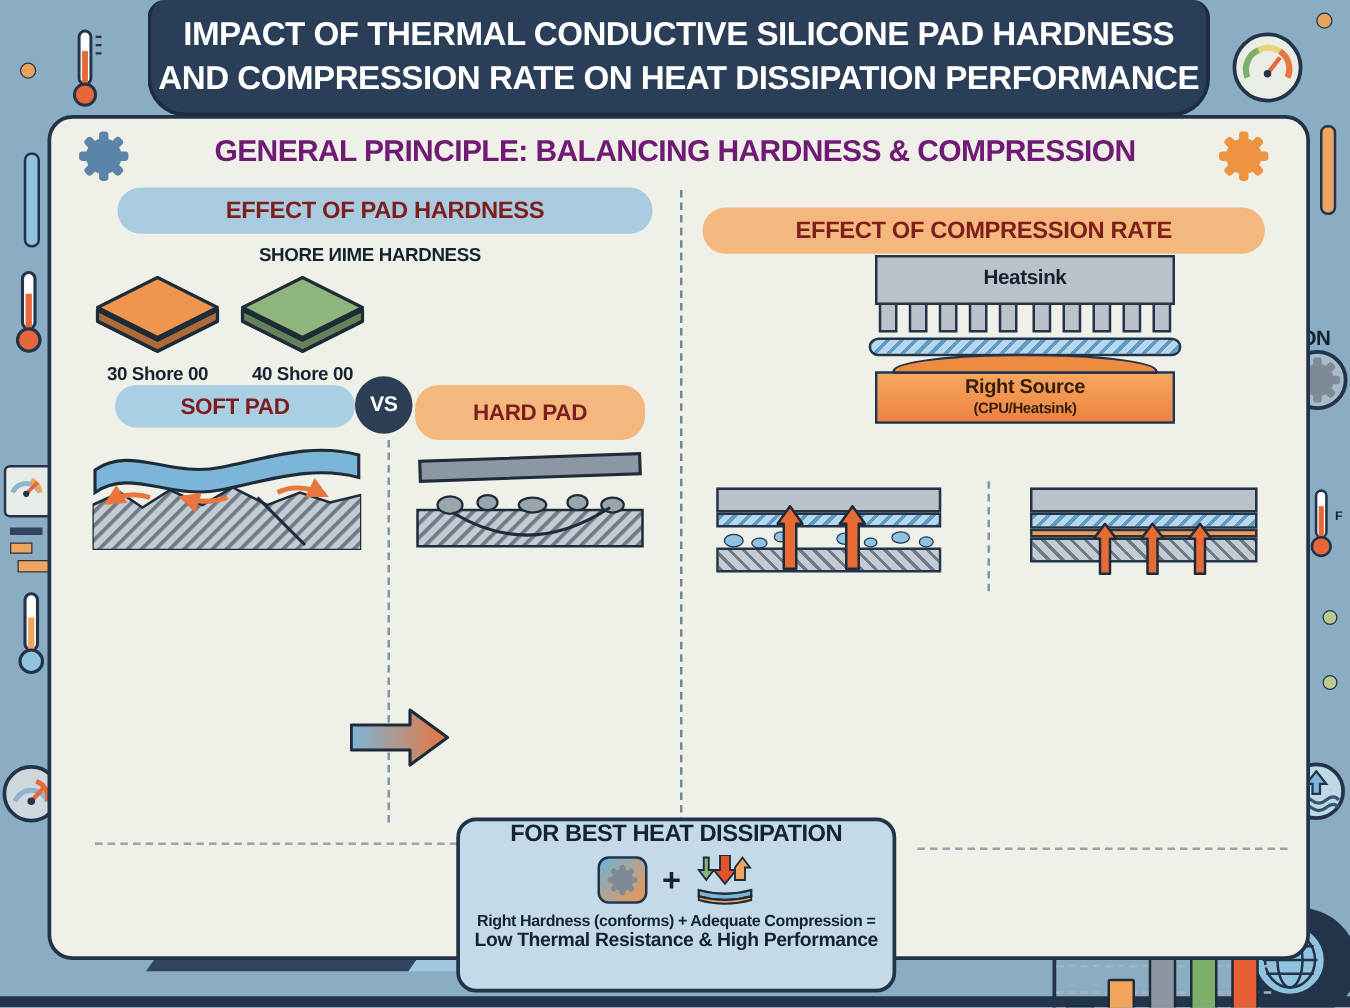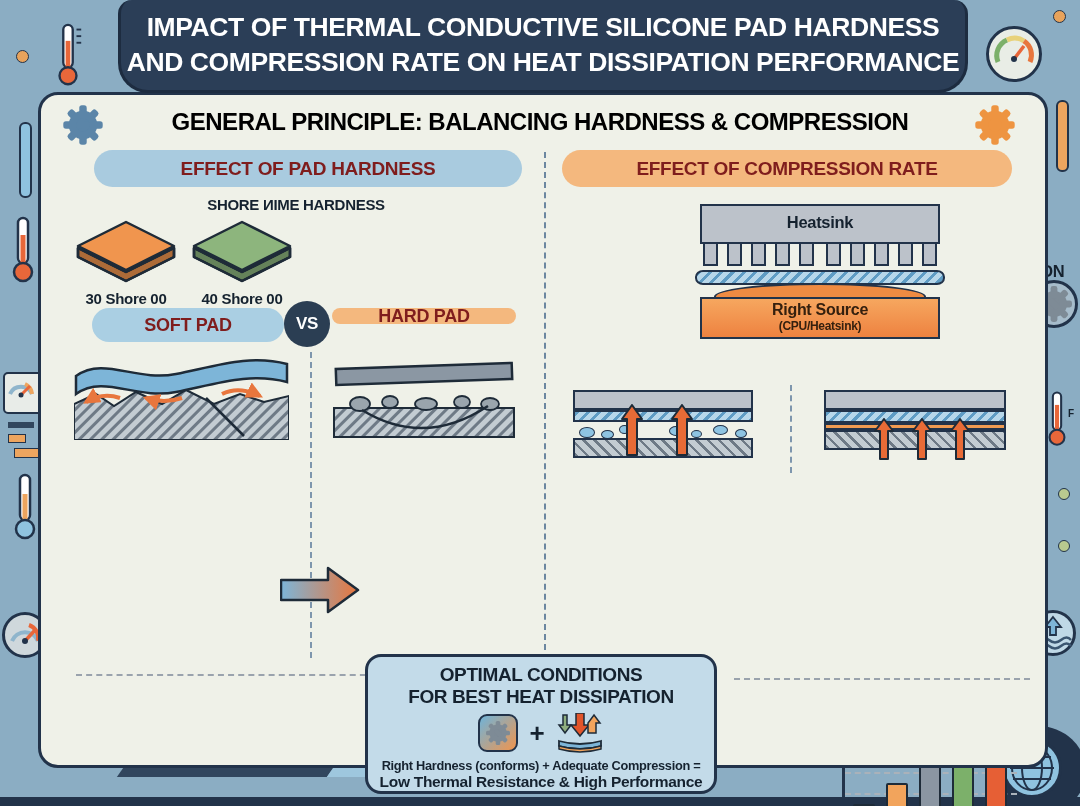--- a/index.html
+++ b/index.html
@@ -200,24 +200,24 @@
 <div class="abs" style="left:60px;top:102px;color:#5b85a8;z-index:4">
   <svg width="46" height="46" viewBox="-21 -21 42 42">
       <use href="#gearShape"></use>
     </svg>
 </div>
 <div class="abs" style="left:972px;top:102px;color:#ee9441;z-index:4">
   <svg width="46" height="46" viewBox="-21 -21 42 42">
       <use href="#gearShape"></use>
     </svg>
 </div>
-<div class="abs ctr b" style="left:120px;top:108px;width:840px;font-size:24px;color:#000000;letter-spacing:-0.5px;z-index:4">GENERAL PRINCIPLE: BALANCING HARDNESS &amp; COMPRESSION</div>
+<div class="abs ctr b" style="left:120px;top:108px;width:840px;font-size:24px;color:#701a75;letter-spacing:-0.5px;z-index:4">GENERAL PRINCIPLE: BALANCING HARDNESS &amp; COMPRESSION</div>
 
 <div class="abs pill" style="left:94px;top:150px;width:428px;height:37px;background:#a9cbdf;font-size:19px">EFFECT OF PAD HARDNESS</div>
-<div class="abs pill" style="left:562px;top:150px;width:450px;height:37px;background:#f4b87e;font-size:19px">EFFECT OF COMPRESSION RATE</div>
+<div class="abs pill" style="left:562px;top:166px;width:450px;height:37px;background:#f4b87e;font-size:19px">EFFECT OF COMPRESSION RATE</div>
 <div class="abs dashv" style="left:544px;top:152px;height:508px"></div>
 
 <div class="abs ctr b" style="left:82px;top:196px;width:428px;font-size:15px;z-index:4">SHORE ИIME HARDNESS</div>
 
 <div class="abs" style="left:68px;top:216px;width:464px;display:flex;z-index:4">
   <div style="width:116px" class="ctr">
     <svg width="112" height="70" viewBox="0 0 112 70">
       <polygon points="8,32 56,56 104,32 104,41 56,65 8,41" stroke="#1e2b38" stroke-width="2.5" stroke-linejoin="round" fill="#f0954e"></polygon>
       <polygon points="8,32 56,56 104,32 104,41 56,65 8,41" fill="rgba(0,0,0,0.28)" stroke="#1e2b38" stroke-width="2.5" stroke-linejoin="round"></polygon>
       <polygon points="56,6 104,30 56,54 8,30" stroke="#1e2b38" stroke-width="2.5" stroke-linejoin="round" fill="#f0954e"></polygon>
@@ -229,21 +229,21 @@
       <polygon points="8,32 56,56 104,32 104,41 56,65 8,41" stroke="#1e2b38" stroke-width="2.5" stroke-linejoin="round" fill="#8db57d"></polygon>
       <polygon points="8,32 56,56 104,32 104,41 56,65 8,41" fill="rgba(0,0,0,0.28)" stroke="#1e2b38" stroke-width="2.5" stroke-linejoin="round"></polygon>
       <polygon points="56,6 104,30 56,54 8,30" stroke="#1e2b38" stroke-width="2.5" stroke-linejoin="round" fill="#8db57d"></polygon>
     </svg>
     <div class="b" style="font-size:15px">40 Shore 00</div>
   </div>
 </div>
 
 <div class="abs pill" style="left:92px;top:308px;width:192px;height:34px;background:#aacfe3;font-size:18px">SOFT PAD</div>
 <div class="abs pill" style="left:284px;top:301px;width:46px;height:46px;border-radius:50%;background:#2b3e53;color:#fff;font-size:17px;z-index:5">VS</div>
-<div class="abs pill" style="left:332px;top:308px;width:184px;height:16px;background:#f4b87e;font-size:18px">HARD PAD</div>
+<div class="abs pill" style="left:332px;top:308px;width:184px;height:44px;background:#f4b87e;font-size:18px">HARD PAD</div>
 <div class="abs dashv" style="left:310px;top:352px;height:306px;border-color:#7e96ad"></div>
 
 <svg class="abs" style="left:74px;top:352px;z-index:4" width="215" height="88" viewBox="0 0 215 88">
   <path d="M0,52 L22,42 L40,54 L62,40 L88,52 L112,38 L140,52 L166,42 L190,50 L215,44 L215,88 L0,88 Z" fill="url(#hatchG)" stroke="#1e2b38" stroke-width="2"></path>
   <path d="M2,24 C30,4 62,30 102,22 C142,14 176,2 213,12 L213,30 C176,20 142,32 102,40 C62,48 30,22 2,42 Z" fill="#7db5d8" stroke="#1e2b38" stroke-width="2.5"></path>
   <path d="M46,46 C34,42 22,44 12,50" fill="none" stroke="#e8763d" stroke-width="4" marker-end="url(#mOrange)"></path>
   <path d="M108,46 C96,50 84,50 72,46" fill="none" stroke="#e8763d" stroke-width="4" marker-end="url(#mOrange)"></path>
   <path d="M148,42 C160,36 174,38 186,44" fill="none" stroke="#e8763d" stroke-width="4" marker-end="url(#mOrange)"></path>
   <line x1="132" y1="46" x2="170" y2="84" stroke="#1e2b38" stroke-width="2.5"></line>
 </svg>
@@ -453,21 +453,20 @@
 <div class="abs ctr b" style="left:818px;top:658px;width:220px;font-size:15px">Heat Dissipation Efficiency</div>
 
 <div class="abs dashh" style="left:734px;top:678px;width:296px"></div>
 <ul class="abs blist" style="left:740px;top:684px;width:296px">
   <li>Higher compression reduces thickness</li>
   <li>Improves overall thermal conductivity</li>
   <li>But excessive compression can cause stress or damage</li>
 </ul>
 
 <div class="abs" style="left:365px;top:654px;width:352px;height:140px;background:#c3dbe9;border:3.5px solid #22334a;border-radius:16px;z-index:6;box-sizing:border-box">
-  <div class="ctr b" style="font-size:19px;margin-top:7px;letter-spacing:-0.4px">OPTIMAL CONDITIONS</div>
   <div class="ctr b" style="font-size:19px;letter-spacing:-0.4px">FOR BEST HEAT DISSIPATION</div>
   <div style="display:flex;justify-content:center;align-items:center;gap:12px;margin-top:5px">
     <div style="width:40px;height:38px;border-radius:9px;background:linear-gradient(135deg,#6fb3d9,#f0954e);border:2px solid #22334a;display:flex;align-items:center;justify-content:center;color:#7e8b96;box-sizing:border-box">
       <svg width="28" height="28" viewBox="-21 -21 42 42">
           <use href="#gearShape"></use>
         </svg>
     </div>
     <div class="b" style="font-size:26px">+</div>
     <svg width="48" height="40" viewBox="0 0 48 40">
       <polygon points="7,2 7,12 3,12 9,20 15,12 11,12 11,2" fill="#8fae7e" stroke="#1e2b38" stroke-width="1.5"></polygon>

